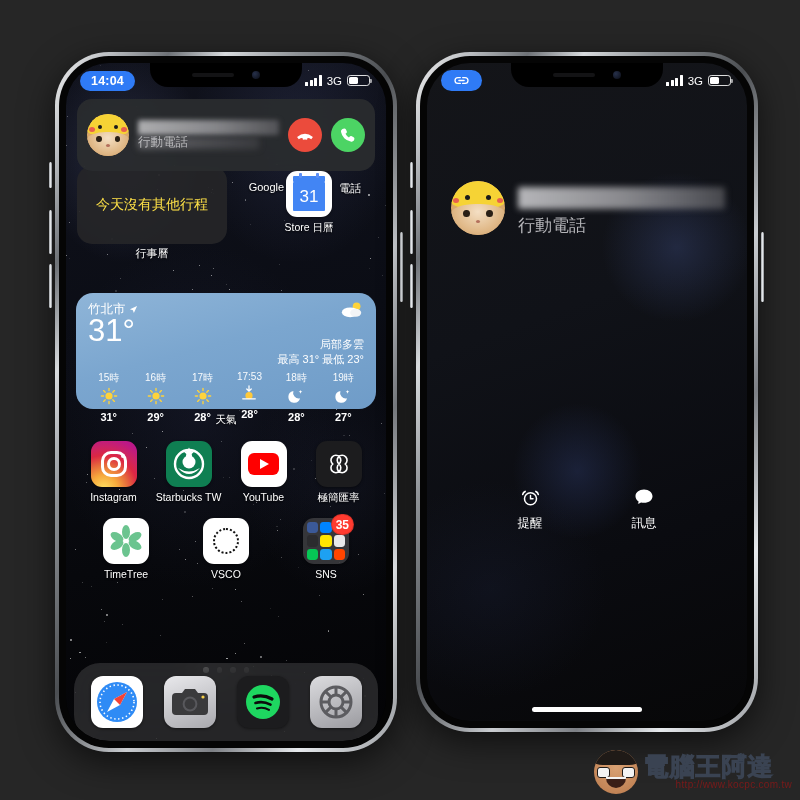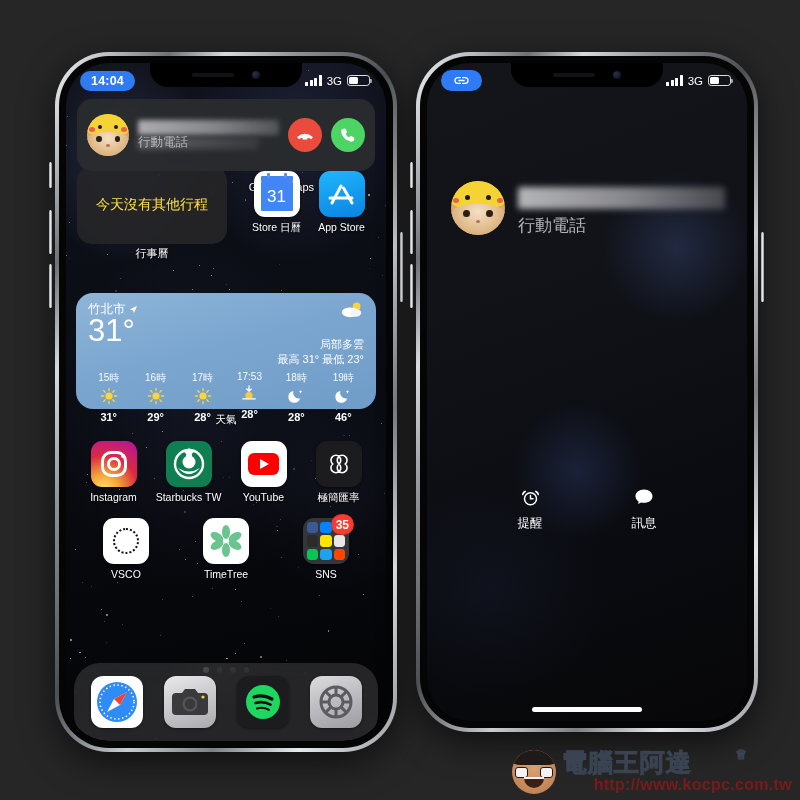--- a/index.html
+++ b/index.html
@@ -274,21 +274,21 @@
     background:#1f1a17; border-radius:50% 50% 20% 20%/80% 80% 20% 20%; }
   .wm-face .glass-l,.wm-face .glass-r{ position:absolute; top:17px; width:13px;height:11px;
     background:#f3f3f3; border:1.6px solid #1f1a17; border-radius:3px;}
   .wm-face .glass-l{left:3px;} .wm-face .glass-r{right:3px;}
   .wm-face .mouth{ position:absolute; bottom:6px; left:50%; transform:translateX(-50%);
     width:20px;height:11px;background:#3a1f17;border-radius:0 0 11px 11px;
     border-top:2.5px solid #f3f3f3;}
   .wm-text { display:flex; flex-direction:column; }
   .wm-cn { font-size:25px; font-weight:700; color:#1d2430; letter-spacing:1px;
     -webkit-text-stroke:1px #3a4352; line-height:1; }
-  .wm-url { font-size:16px; font-weight:700; color:#7a1a1a; letter-spacing:.3px; line-height:1.2;margin-left:32px; }
+  .wm-url { font-size:10px; font-weight:400; color:#7a1a1a; letter-spacing:.3px; line-height:1.2;margin-left:32px; }
   .wm-crown { position:absolute; right:44px; top:-2px; font-size:13px; color:#2a3342; }
 </style>
 </head>
 <body>
 
 <div class="phone" id="phone-left">
   <div class="btn-side" style="left:-6px;top:110px;width:3px;height:26px;"></div>
   <div class="btn-side" style="left:-6px;top:158px;width:3px;height:44px;"></div>
   <div class="btn-side" style="left:-6px;top:212px;width:3px;height:44px;"></div>
   <div class="btn-side" style="right:-6px;top:180px;width:3px;height:70px;"></div>
@@ -523,32 +523,20 @@
       <div class="widget-label">行事曆</div>
 
       <div class="row" style="top:108px;left:178px;right:12px;">
         <div class="app">
           <div class="icon ic-gcal">
             <div class="hdr"></div>
             <div class="body">31</div>
           </div>
           <div class="app-lbl">Store 日曆</div>
         </div>
-        <div class="app">
-          <div class="icon ic-appstore">
-            <svg width="46" height="46" viewBox="0 0 46 46">
-                <g stroke="#fff" stroke-width="3" stroke-linecap="round" fill="none">
-              <path d="M13 32 L22 15"></path>
-                  <path d="M33 32 L24.5 17"></path>
-                  <path d="M11 27 H33"></path>
-                </g>
-              </svg>
-          </div>
-          <div class="app-lbl">App Store</div>
-        </div>
       </div>
 
       <div class="weather">
         <div class="w-top">
           <div>
             <div class="w-city">
               <span>竹北市</span>
               <svg width="9" height="9" viewBox="0 0 10 10">
                   <path d="M9 1 L1 4.6 L4.3 5.7 L5.4 9 Z" fill="#fff"></path>
                 </svg>
@@ -612,21 +600,21 @@
                   <path d="M15 3.2l.6 1.5 1.5.6-1.5.6-.6 1.5-.6-1.5-1.5-.6 1.5-.6z" fill="#fff"></path>
                 </svg></div>
               <div class="t">28°</div>
             </div>
             <div class="w-hour">
               <div class="h">19時</div>
               <div><svg width="18" height="18" viewBox="0 0 20 20">
                   <path d="M14.5 12.6A6.3 6.3 0 0 1 7.1 4.4a6.6 6.6 0 1 0 7.4 8.2z" fill="#fff"></path>
                   <path d="M15 3.2l.6 1.5 1.5.6-1.5.6-.6 1.5-.6-1.5-1.5-.6 1.5-.6z" fill="#fff"></path>
                 </svg></div>
-              <div class="t">46°</div>
+              <div class="t">27°</div>
             </div>
           </div>
       </div>
       <div class="weather-label">天氣</div>
 
       <div class="row" style="top:378px;">
         <div class="app">
           <div class="icon ic-ig">
             <div class="sq"></div>
               <div class="ci"></div>
@@ -657,40 +645,40 @@
           <div class="icon ic-infinity">
             <svg width="34" height="20" viewBox="0 0 38 20">
               <path d="M12 10 a5.5 5.5 0 1 1 7 0 a5.5 5.5 0 1 0 7 0 a5.5 5.5 0 1 0 -7 0 a5.5 5.5 0 1 1 -7 0z" fill="none" stroke="#fff" stroke-width="1.8"></path>
             </svg>
           </div>
           <div class="app-lbl">極簡匯率</div>
         </div>
       </div>
 
       <div class="row" style="top:455px;">
-        <div class="app">
-          <div class="icon ic-vsco">
-              <div class="ring"></div>
-            </div>
-          <div class="app-lbl">VSCO</div>
-        </div>
         <div class="app">
           <div class="icon ic-timetree">
             <svg width="34" height="34" viewBox="0 0 34 34">
               <g fill="#6bc48f">
                 <ellipse cx="17" cy="8" rx="4" ry="7"></ellipse>
                 <ellipse cx="17" cy="26" rx="4" ry="7"></ellipse>
                 <ellipse cx="8" cy="13" rx="4" ry="7" transform="rotate(-60 8 13)"></ellipse>
                 <ellipse cx="26" cy="13" rx="4" ry="7" transform="rotate(60 26 13)"></ellipse>
                 <ellipse cx="8" cy="21" rx="4" ry="7" transform="rotate(60 8 21)"></ellipse>
                 <ellipse cx="26" cy="21" rx="4" ry="7" transform="rotate(-60 26 21)"></ellipse>
               </g>
             </svg>
           </div>
           <div class="app-lbl">TimeTree</div>
+        </div>
+        <div class="app">
+          <div class="icon ic-vsco">
+              <div class="ring"></div>
+            </div>
+          <div class="app-lbl">VSCO</div>
         </div>
         <div class="app">
           <div style="position:relative;">
             <div class="icon ic-folder">
               <b style="background:#3b5998"></b>
                 <b style="background:#0084ff"></b>
                 <b style="background:#f5c242"></b>
               <b style="background:#2b2b2e"></b>
                 <b style="background:#fee500"></b>
                 <b style="background:#e8e8ea"></b>

